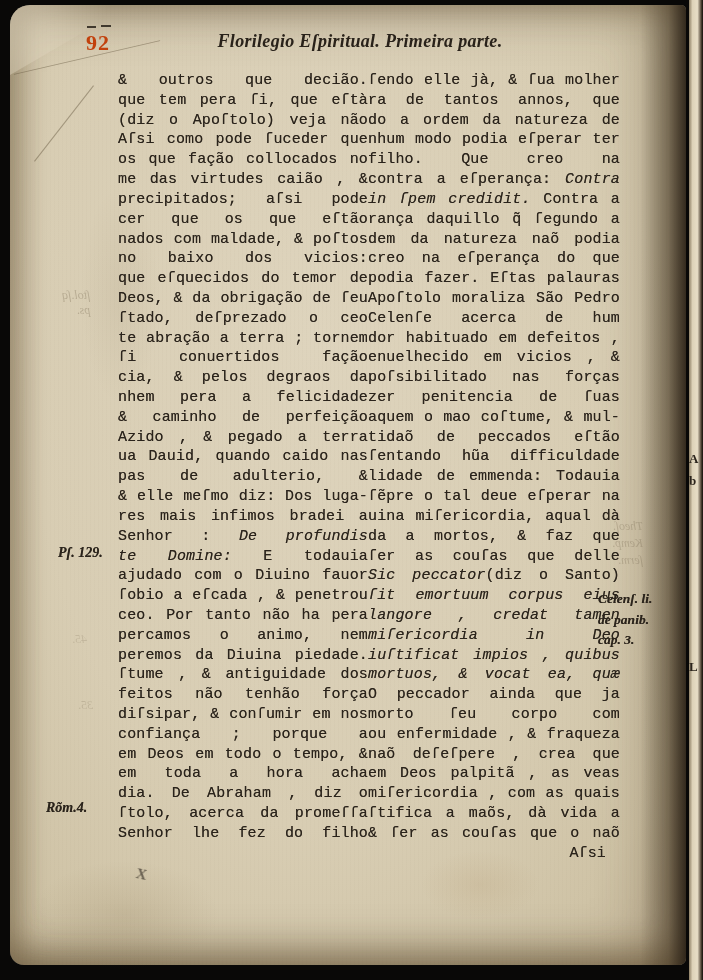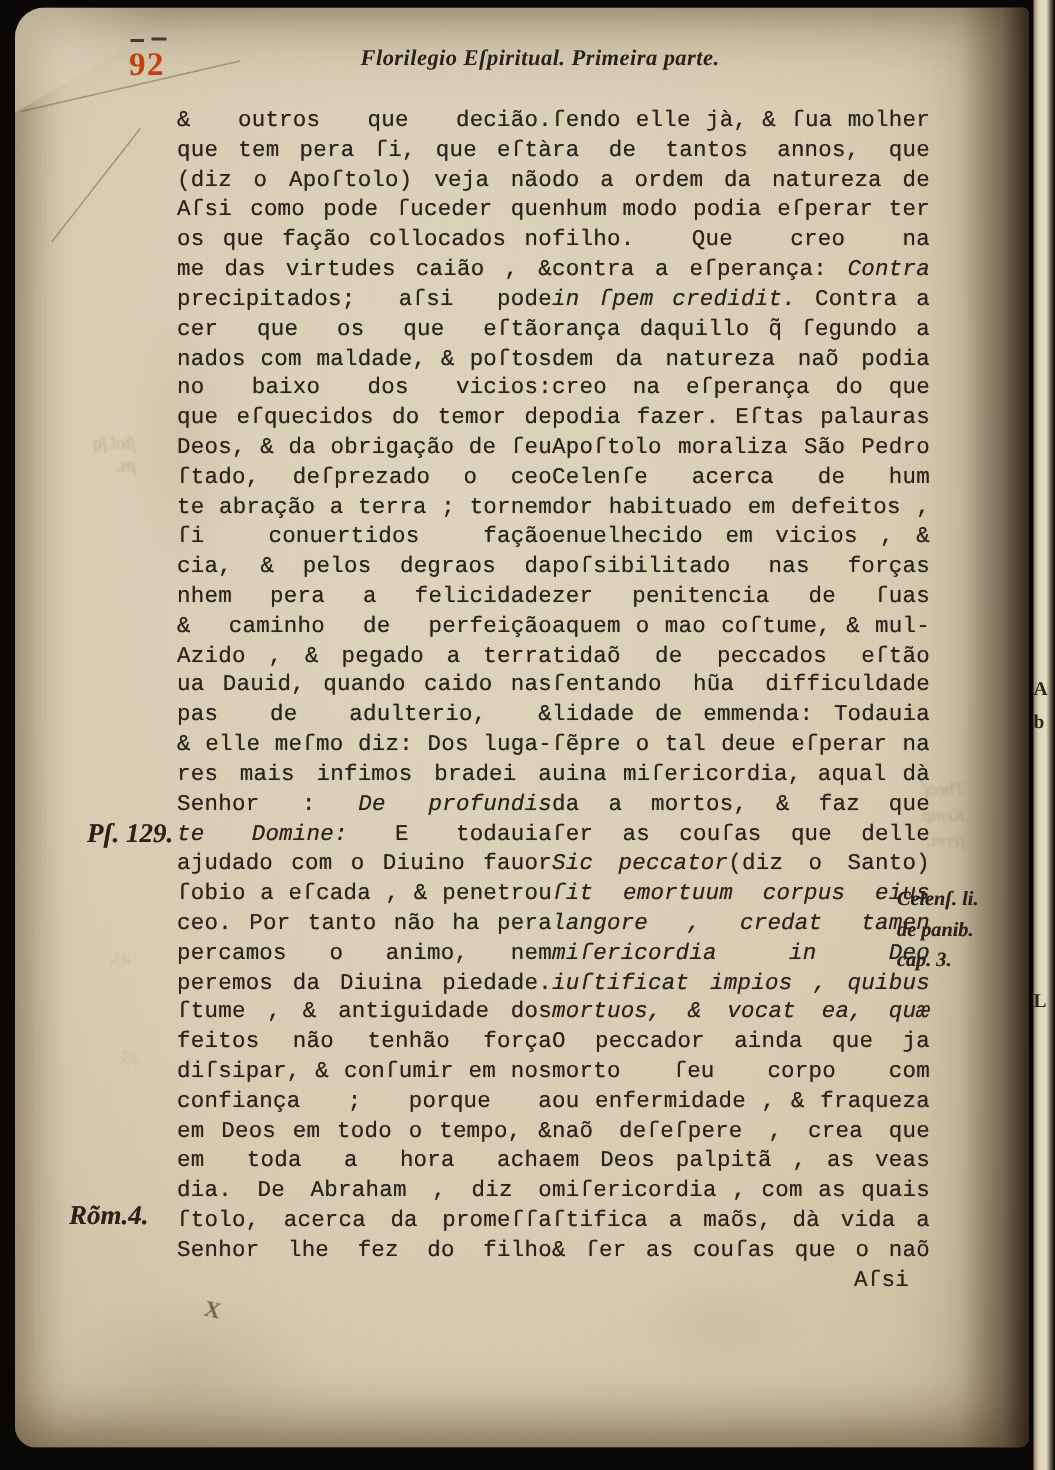--- a/index.html
+++ b/index.html
@@ -41,35 +41,35 @@
         font-weight:bold;font-size:13px;line-height:14px;}
 
   
   #page-number{position:absolute;left:86px;top:30px;font-size:22px;font-weight:bold;
         color:#c2410c;letter-spacing:1px;}
   #page-number::before{content:"";position:absolute;left:1px;top:-4px;width:9px;
         border-top:2px solid rgba(41,34,26,.85);}
   #page-number::after{content:"";position:absolute;right:-1px;top:-5px;width:10px;
         border-top:2px solid rgba(41,34,26,.85);}
   #running-title{position:absolute;left:130px;top:31px;width:460px;text-align:center;
-        font-style:italic;font-weight:bold;font-size:15px;color:#29221a;letter-spacing:.3px;}
+        font-style:italic;font-weight:bold;font-size:18px;color:#29221a;letter-spacing:.3px;}
 
   
   .col{position:absolute;top:71px;color:#2a231b;font-size:15px;font-family:Liberation Mono, monospace;}
   #col-left{left:118px;width:250px;}
   #col-right{left:368px;width:252px;}
   .tl{height:19.82px;line-height:19.82px;text-align:justify;text-align-last:justify;
       overflow:hidden;white-space:normal;letter-spacing:.15px;
       text-shadow:0 0 .45px rgba(42,35,27,.65);}
   .tl.right{text-align:center;text-align-last:right;padding-right:14px;}
   .it{font-style:italic;margin-top:32px;}
 
   
   .mnote{position:absolute;font-style:italic;font-weight:600;color:#2a231b;
-        font-size:18px;text-shadow:0 0 .4px rgba(42,35,27,.6);}
+        font-size:14px;text-shadow:0 0 .4px rgba(42,35,27,.6);}
   #note-ps{left:58px;top:545px;}
   #note-rom{left:46px;top:800px;}
   #note-celens{left:598px;top:589px;width:72px;font-size:13.5px;line-height:20.5px;}
 
   
   .ghost{position:absolute;color:#6e6048;font-style:italic;transform:scaleX(-1);
         filter:blur(.6px);line-height:15px;font-size:12px;}
   #ghost1{left:62px;top:288px;opacity:.30;}
   #ghost2{left:612px;top:518px;opacity:.28;line-height:17px;}
   #ghost3{left:72px;top:632px;opacity:.18;}

